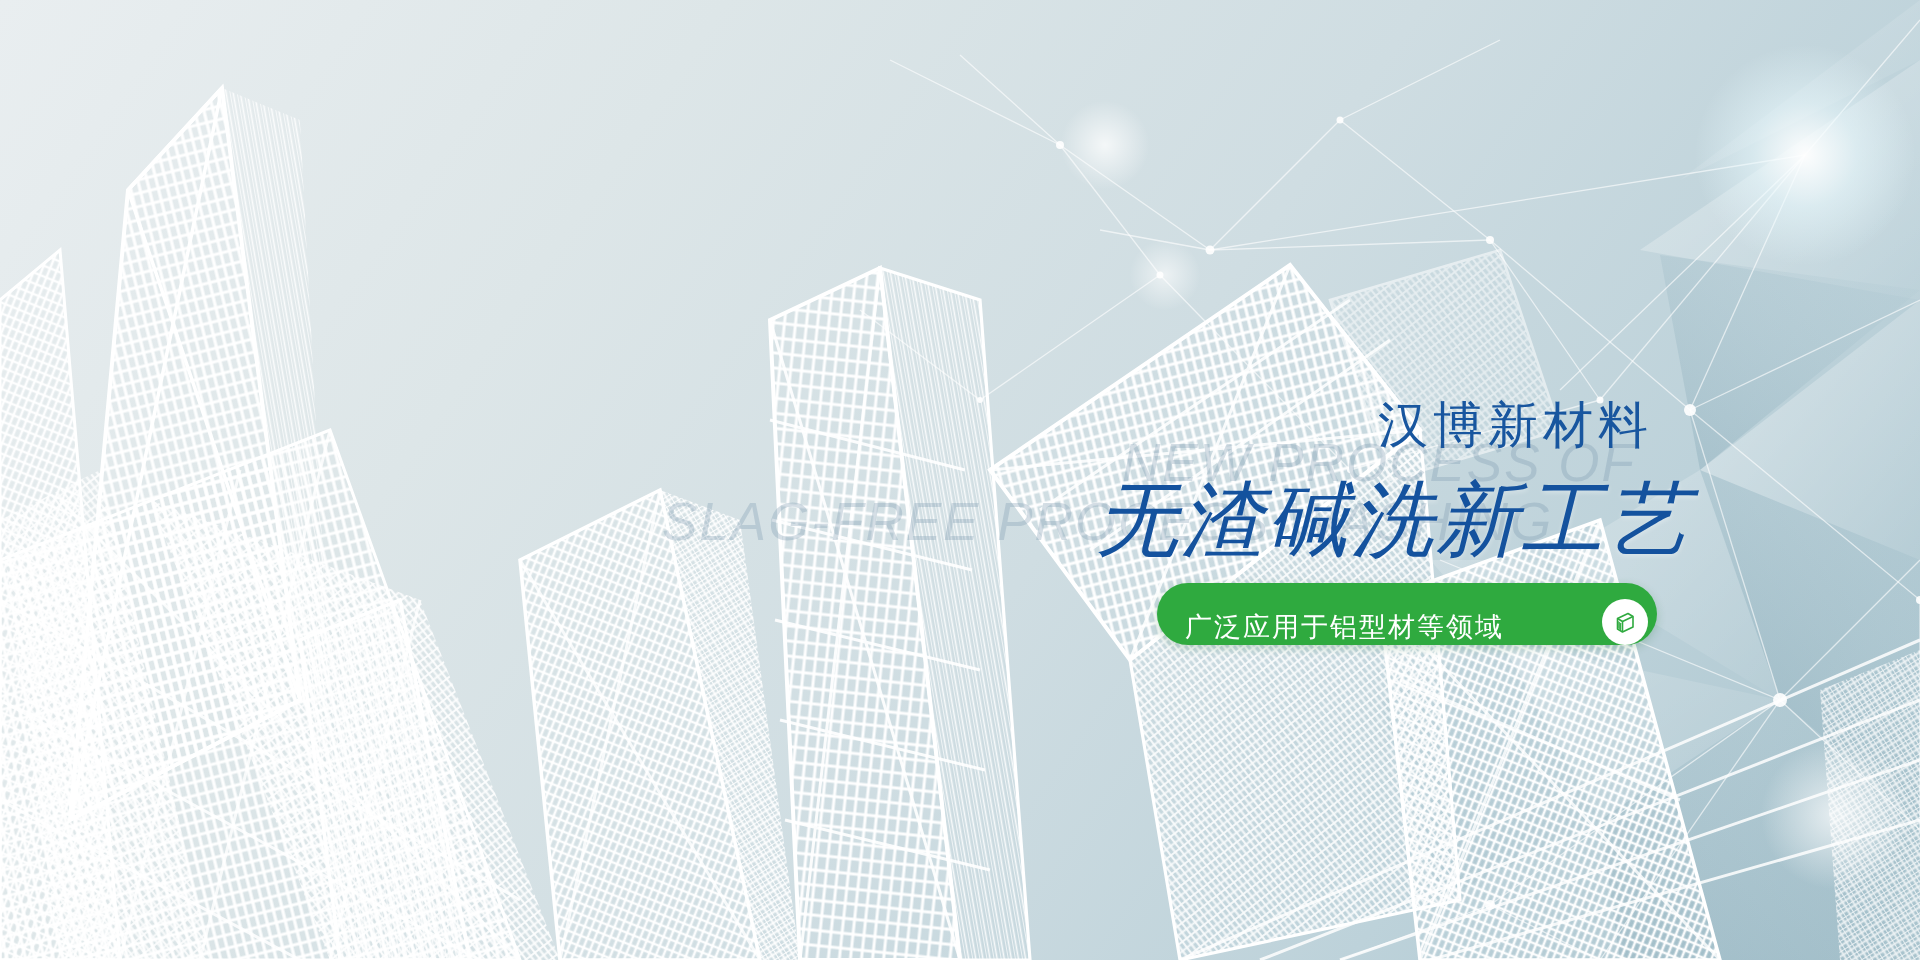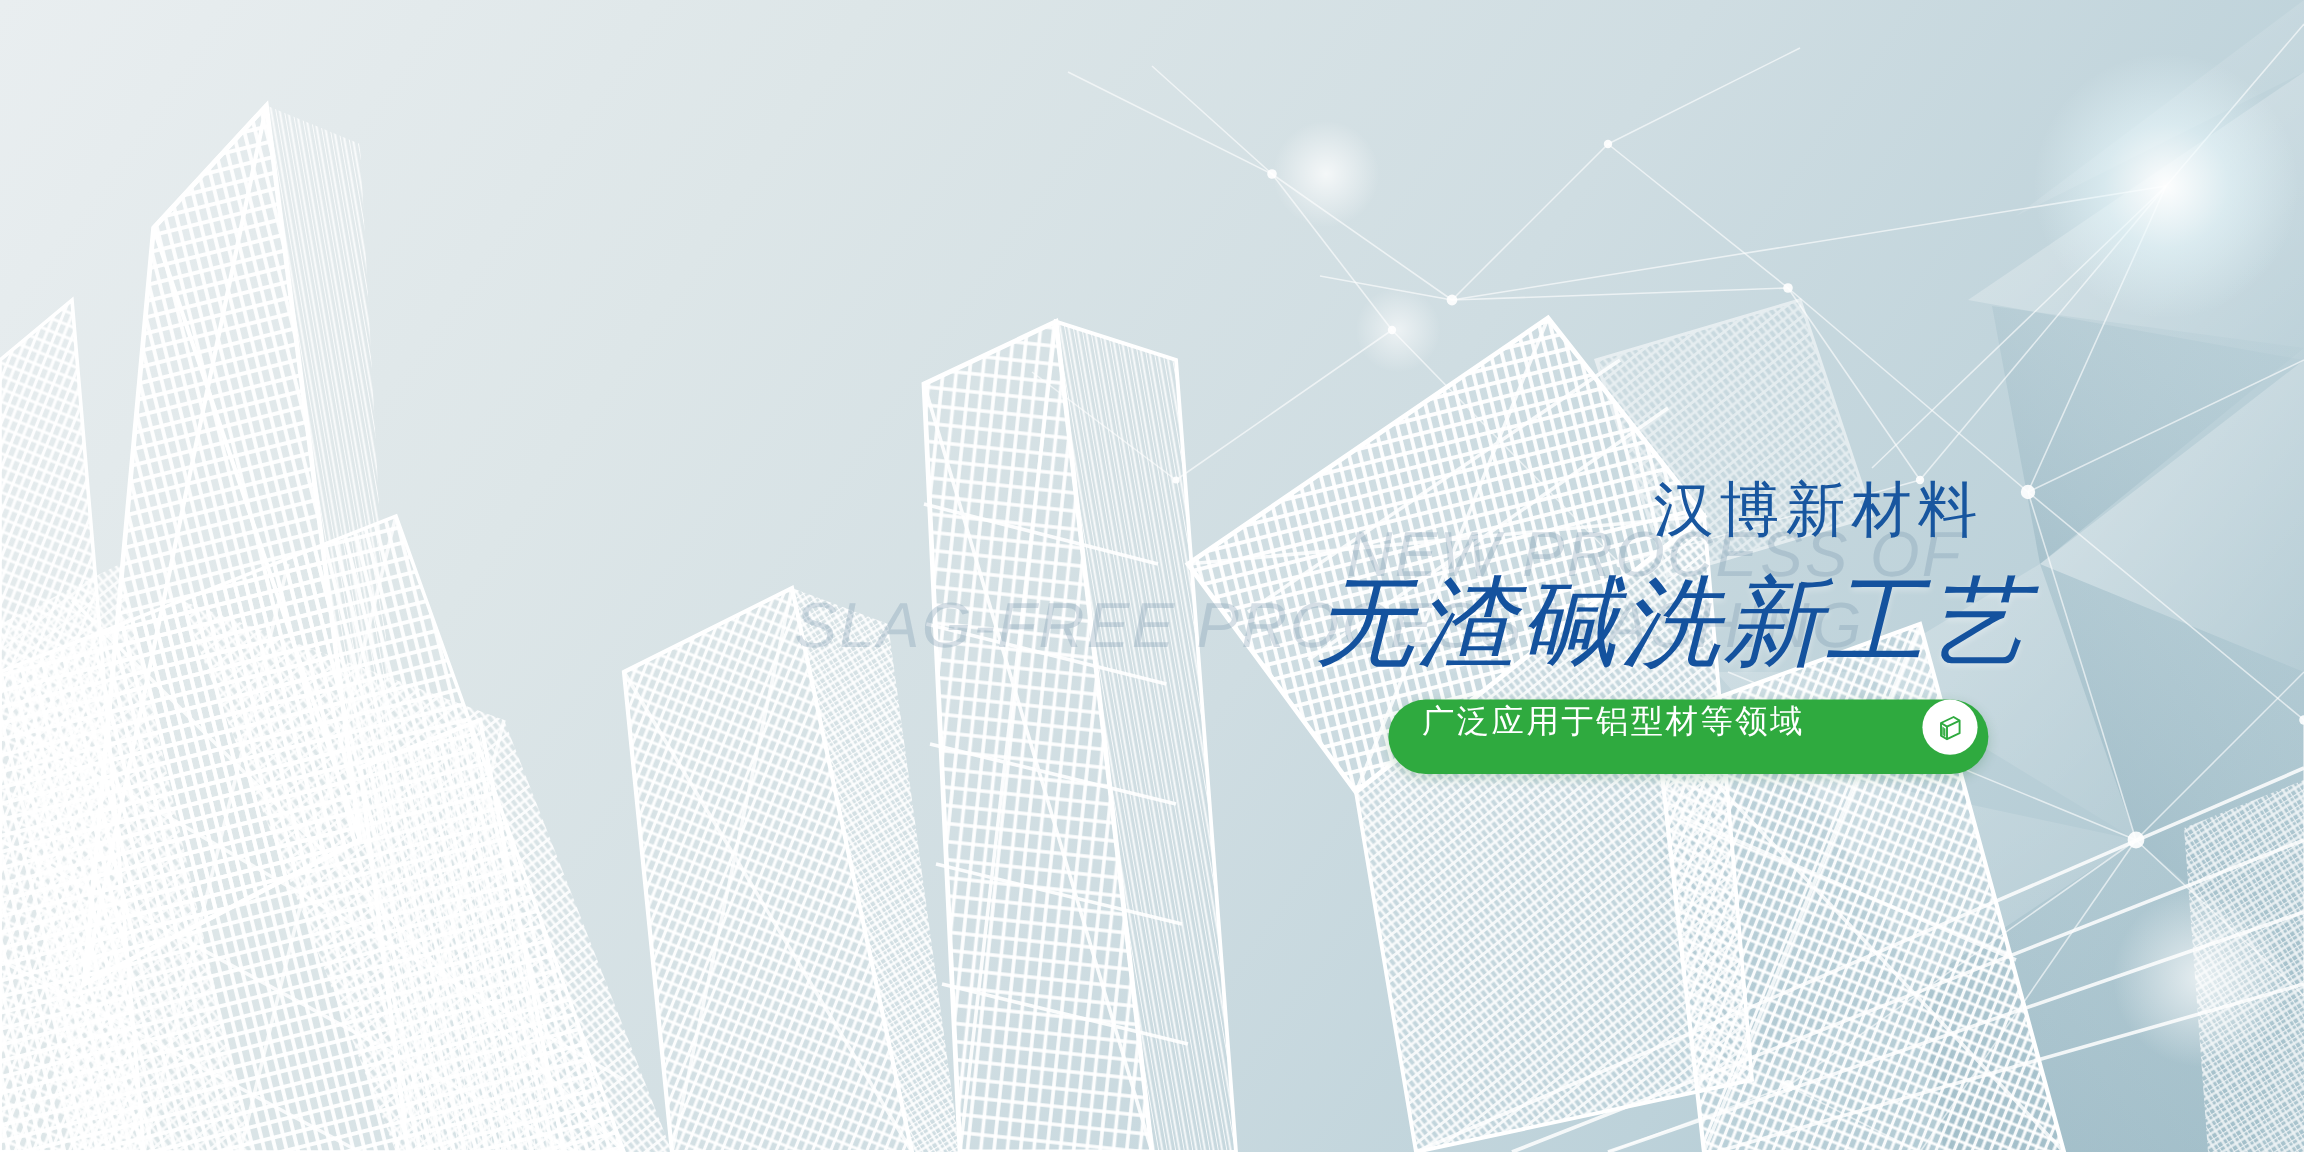--- a/index.html
+++ b/index.html
@@ -117,21 +117,21 @@
   .pill {
     position: absolute;
     left: 1157px;
     top: 583px;
     width: 500px;
     height: 62px;
     border-radius: 31px;
     background: #2faa3f;
     box-shadow: 0 3px 10px rgba(28,110,45,0.22);
     display: flex;
-    align-items: flex-start;
+    align-items: flex-end;
     justify-content: space-between;
     box-sizing: border-box;
     padding: 0 9px 0 28px;
     pointer-events: auto;
   }
   .pill-text {
     color: #ffffff;
     font-size: 27px;
     letter-spacing: 2px;
     white-space: nowrap;

